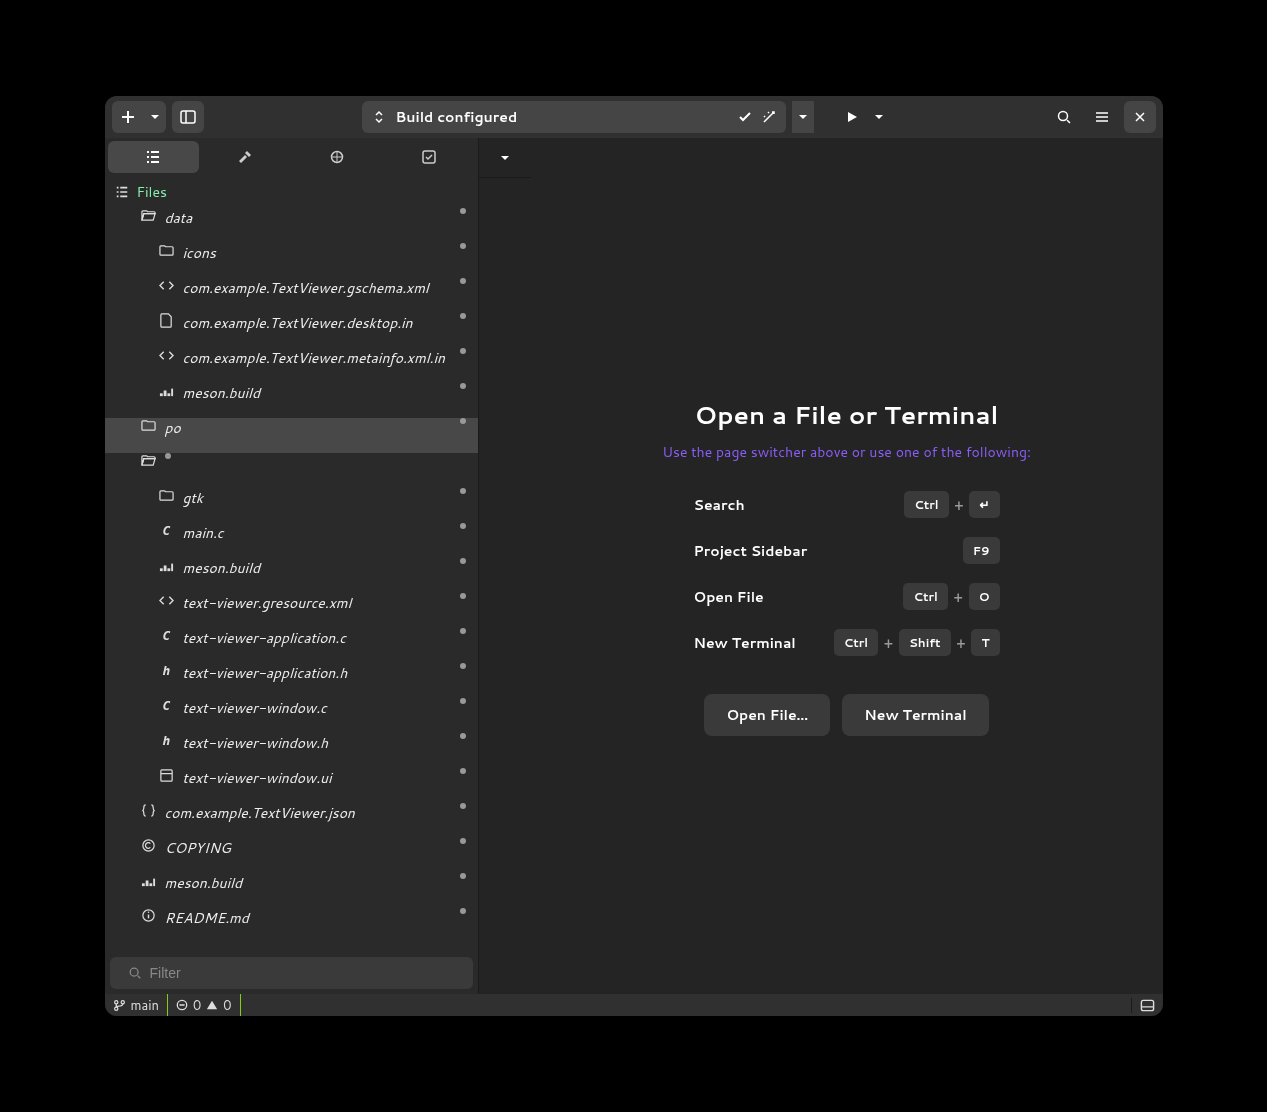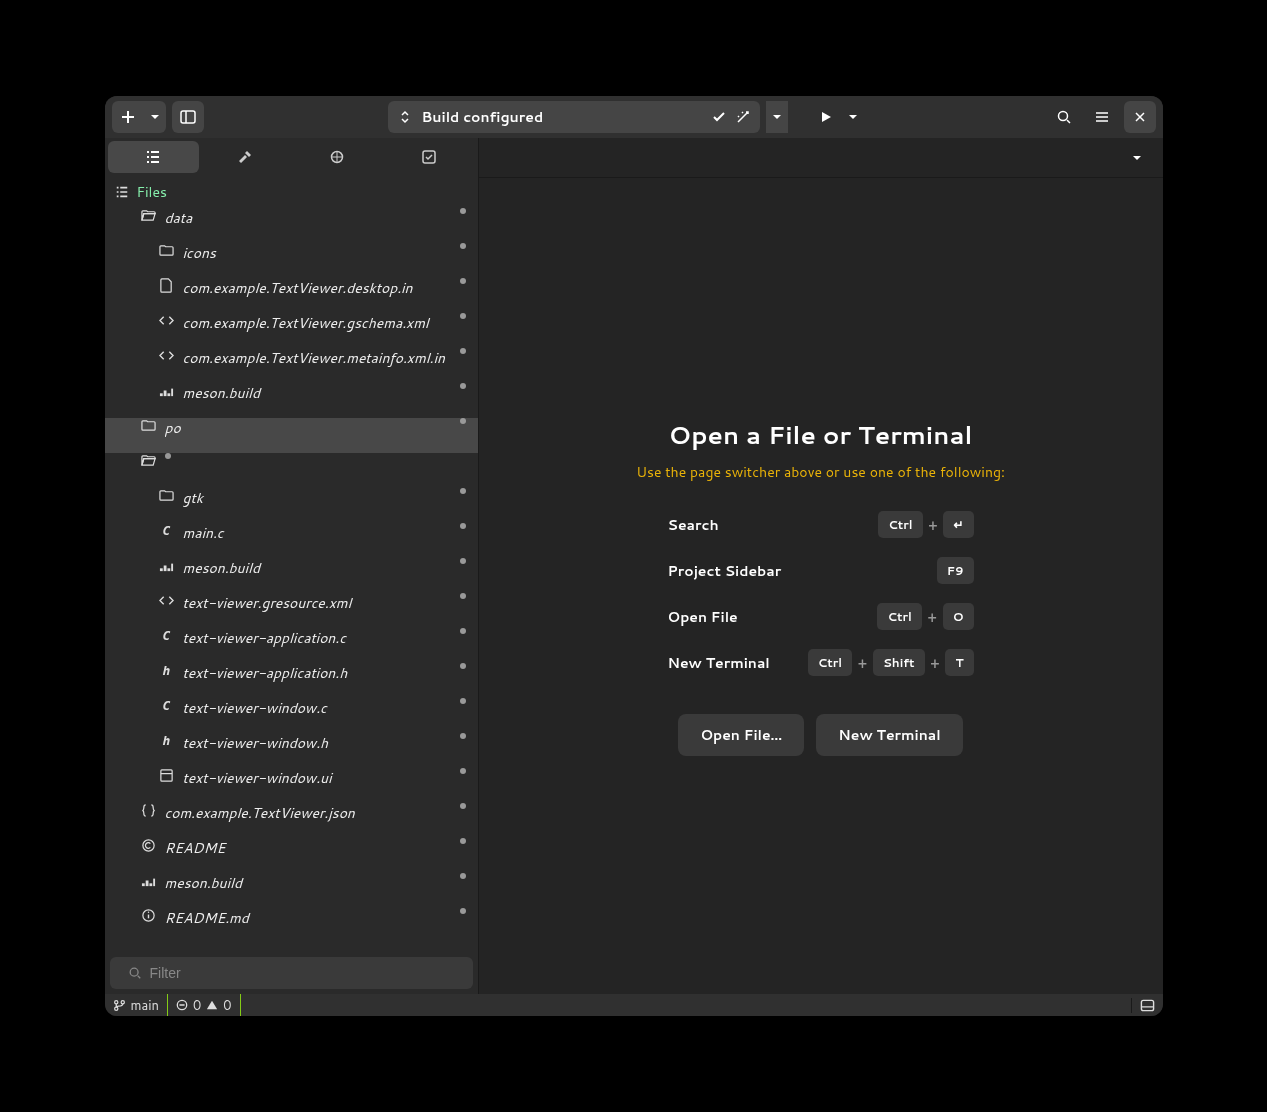--- a/index.html
+++ b/index.html
@@ -48,21 +48,21 @@
 .split-btn .hb-btn:last-child { border-top-left-radius: 0; border-bottom-left-radius: 0; min-width: 22px; }
 .build-status {
   background: rgba(255,255,255,0.1);
   height: 32px;
   border-radius: 6px;
   display: flex;
   align-items: center;
   padding: 0 10px;
   gap: 10px;
   flex: 0 0 auto;
-  width: 372px;
+  width: 424px;
 }
 .build-status .lbl { font-weight: 600; flex: 1; }
 .spacer { flex: 1; }
 .spacer-small { width: 10px; }
 .content { flex: 1; display: flex; min-height: 0; }
 .sidebar {
   width: 374px;
   background: #2a2a2a;
   display: flex;
   flex-direction: column;
@@ -122,41 +122,41 @@
   background: transparent;
   border: none;
   outline: none;
   color: #fff;
   font-size: 14px;
 }
 .filter input::placeholder { color: #888; }
 .main {
   flex: 1;
   display: flex;
-  flex-direction: column;
+  flex-direction: row;
   background: #242424;
 }
 .page-switcher {
   height: 40px;
   border-bottom: 1px solid #1a1a1a;
   display: flex;
   align-items: center;
   justify-content: flex-end;
   padding: 0 10px;
 }
 .welcome {
   flex: 1;
   display: flex;
   flex-direction: column;
   align-items: center;
   justify-content: center;
   gap: 8px;
 }
 .welcome h1 { font-size: 25px; font-weight: 800; margin-bottom: 2px; }
-.welcome .sub { color: #eab308; margin-bottom: 20px; font-size: 14px; }
+.welcome .sub { color: #8b5cf6; margin-bottom: 20px; font-size: 14px; }
 .shortcut-list { width: 306px; display: flex; flex-direction: column; gap: 16px; margin-bottom: 28px; }
 .shortcut-row { display: flex; align-items: center; height: 30px; font-weight: bold; }
 .shortcut-row .slabel { flex: 1; font-size: 14px; }
 .keys { display: flex; align-items: center; gap: 6px; }
 .key {
   background: rgba(255,255,255,0.1);
   border-radius: 5px;
   padding: 5px 10px;
   font-size: 12px;
   min-width: 28px;
@@ -325,34 +325,34 @@
                 <path d="M1 4c0-1 1-1 1-1h4l1 1h7c1 0 1 1 1 1v7c0 1-1 1-1 1H2c-1 0-1-1-1-1z" fill="none" stroke="#ddd" stroke-width="1.3"></path>
               </svg>
             </span>
             <span class="label">icons</span>
             <span class="dot"></span>
           </div>
           <div class="tree-row">
             <span class="indent" style="width: 46px;"></span>
             <span class="ico">
               <svg width="15" height="15" viewBox="0 0 16 16">
+                <path d="M5 4L1 8l4 4M11 4l4 4-4 4" fill="none" stroke="#ddd" stroke-width="1.5"></path>
+              </svg>
+            </span>
+            <span class="label">com.example.TextViewer.gschema.xml</span>
+            <span class="dot"></span>
+          </div>
+          <div class="tree-row">
+            <span class="indent" style="width: 46px;"></span>
+            <span class="ico">
+              <svg width="15" height="15" viewBox="0 0 16 16">
                 <path d="M3 1h7l3 3v10c0 1-1 1-1 1H3c-1 0-1-1-1-1V2c0-1 1-1 1-1z" fill="none" stroke="#ddd" stroke-width="1.3"></path>
               </svg>
             </span>
             <span class="label">com.example.TextViewer.desktop.in</span>
-            <span class="dot"></span>
-          </div>
-          <div class="tree-row">
-            <span class="indent" style="width: 46px;"></span>
-            <span class="ico">
-              <svg width="15" height="15" viewBox="0 0 16 16">
-                <path d="M5 4L1 8l4 4M11 4l4 4-4 4" fill="none" stroke="#ddd" stroke-width="1.5"></path>
-              </svg>
-            </span>
-            <span class="label">com.example.TextViewer.gschema.xml</span>
             <span class="dot"></span>
           </div>
           <div class="tree-row">
             <span class="indent" style="width: 46px;"></span>
             <span class="ico">
               <svg width="15" height="15" viewBox="0 0 16 16">
                 <path d="M5 4L1 8l4 4M11 4l4 4-4 4" fill="none" stroke="#ddd" stroke-width="1.5"></path>
               </svg>
             </span>
             <span class="label">com.example.TextViewer.metainfo.xml.in</span>
@@ -486,21 +486,21 @@
             <span class="dot"></span>
           </div>
           <div class="tree-row">
             <span class="indent" style="width: 28px;"></span>
             <span class="ico">
               <svg width="15" height="15" viewBox="0 0 16 16">
                 <circle cx="8" cy="8" r="6" fill="none" stroke="#ddd" stroke-width="1.3"></circle>
                 <path d="M10 6a3 3 0 100 4" fill="none" stroke="#ddd" stroke-width="1.3"></path>
               </svg>
             </span>
-            <span class="label">README</span>
+            <span class="label">COPYING</span>
             <span class="dot"></span>
           </div>
           <div class="tree-row">
             <span class="indent" style="width: 28px;"></span>
             <span class="ico">
               <svg width="15" height="15" viewBox="0 0 16 16">
                 <rect x="1" y="11" width="3" height="3" fill="#ddd"></rect>
                 <rect x="5" y="8" width="3" height="6" fill="#ddd"></rect>
                 <rect x="9" y="11" width="3" height="3" fill="#ddd"></rect>
                 <rect x="13" y="6" width="2" height="8" fill="#ddd"></rect>

